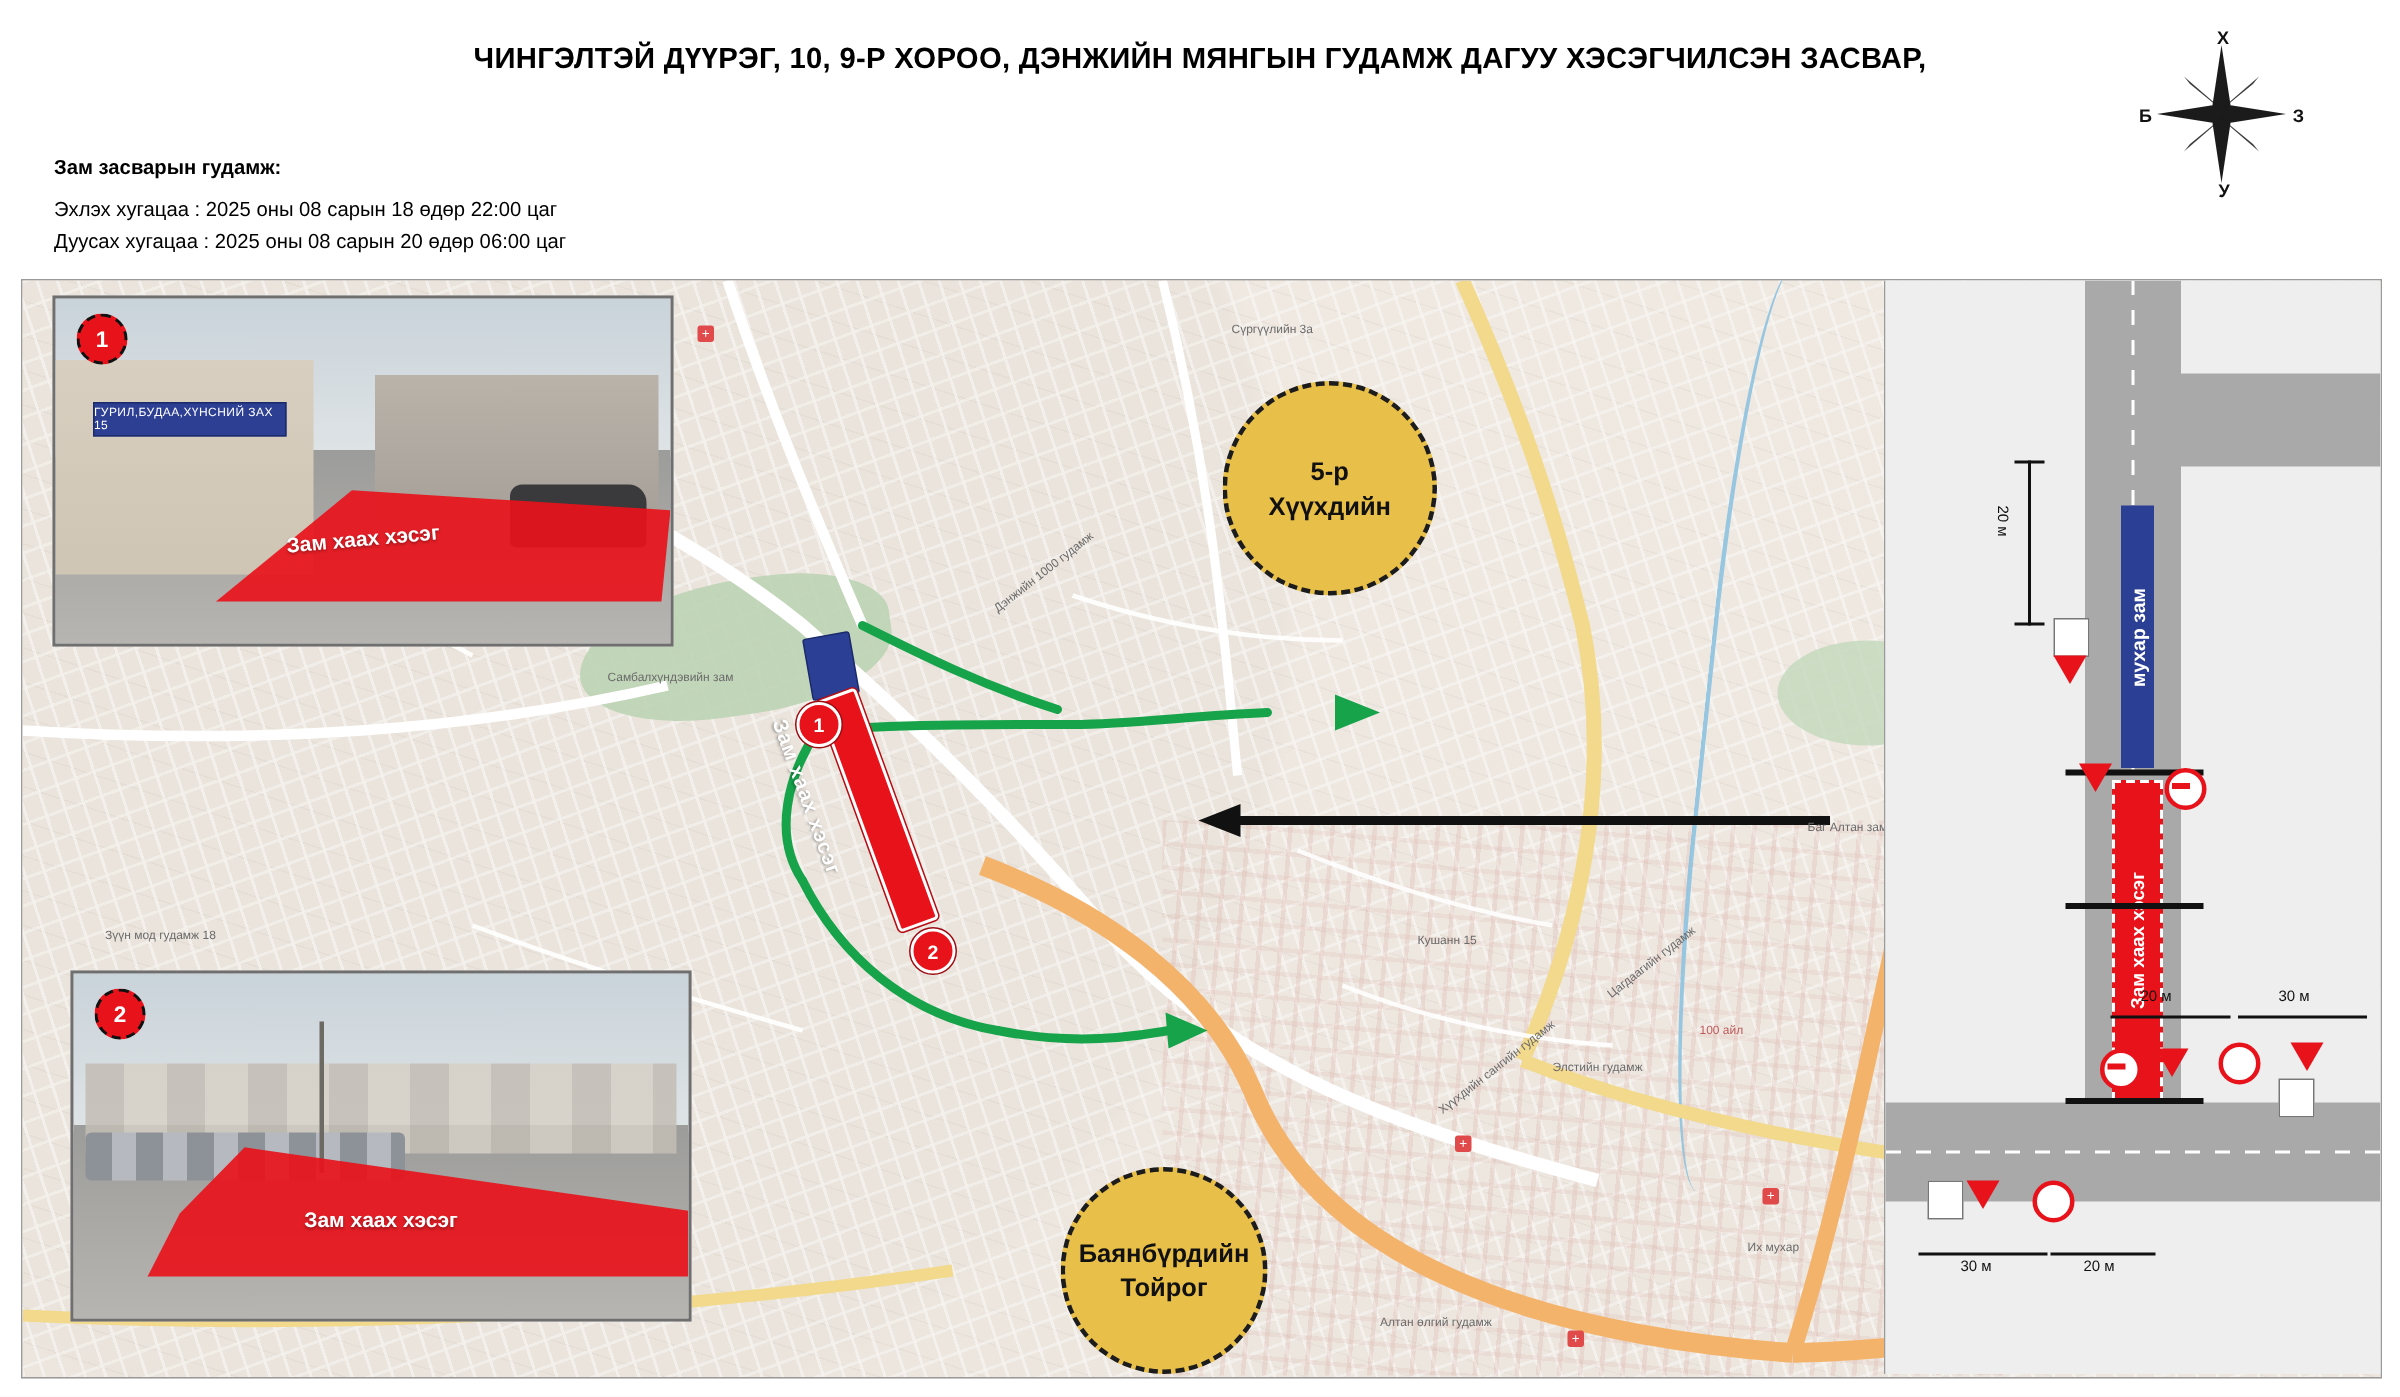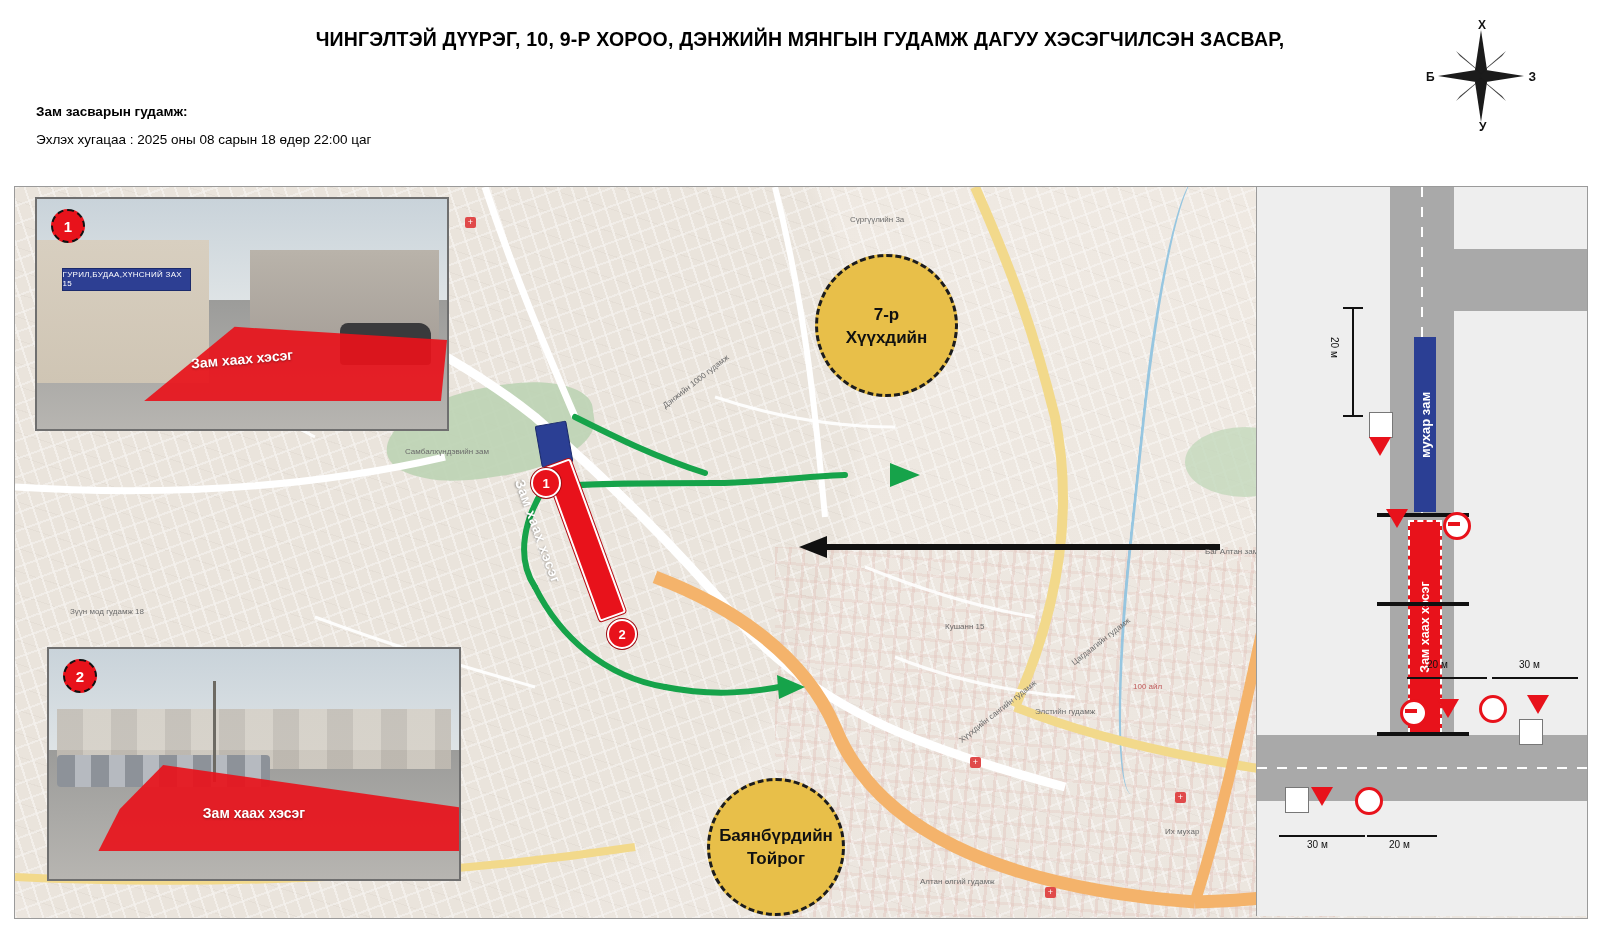--- a/index.html
+++ b/index.html
@@ -447,20 +447,21 @@
 <div class="page">
 
   <div class="header">
     <div class="title-block">
       <div class="title-line">ЧИНГЭЛТЭЙ ДҮҮРЭГ, 10, 9-Р ХОРОО, ДЭНЖИЙН МЯНГЫН ГУДАМЖ ДАГУУ ХЭСЭГЧИЛСЭН ЗАСВАР,</div>
     </div>
 
     <div class="period-block">
       <div class="period-title">Зам засварын гудамж:</div>
       <div class="period-row">Эхлэх хугацаа : 2025 оны 08 сарын 18 өдөр 22:00 цаг</div>
+      <div class="period-row">Дуусах хугацаа : 2025 оны 08 сарын 20 өдөр 06:00 цаг</div>
     </div>
 
     <div class="compass">
       <svg width="110" height="116" viewBox="0 0 110 116">
         <polygon points="55,12 61,52 55,58 49,52" fill="#1b1b1b"></polygon>
         <polygon points="55,104 61,64 55,58 49,64" fill="#1b1b1b"></polygon>
         <polygon points="12,58 50,52 56,58 50,64" fill="#1b1b1b"></polygon>
         <polygon points="98,58 60,52 54,58 60,64" fill="#1b1b1b"></polygon>
         <polygon points="30,33 52,52 56,56 34,38" fill="#1b1b1b" opacity=".85"></polygon>
         <polygon points="80,33 58,52 54,56 76,38" fill="#1b1b1b" opacity=".85"></polygon>
@@ -513,24 +514,24 @@
         <path d="M650,500 C700,510 740,505 775,498"></path>
         <path d="M560,230 C600,250 640,270 690,286"></path>
       </g>
       <polygon points="905,288 875,276 875,300" fill="#16a34a"></polygon>
       <polygon points="790,500 762,488 764,512" fill="#16a34a"></polygon>
 
       <line x1="1205" y1="360" x2="800" y2="360" stroke="#111" stroke-width="6"></line>
       <polygon points="784,360 812,349 812,371" fill="#111"></polygon>
     </svg>
 
-    <div class="map-text" style="left:835px; top:28px;">Сүргүүлийн 3а</div>
+    <div class="map-text" style="left:806px; top:28px;">Сүргүүлийн 3а</div>
     <div class="map-text rot" style="left:640px; top:190px;">Дэнжийн 1000 гудамж</div>
     <div class="map-text" style="left:390px; top:260px;">Самбалхүндэвийн зам</div>
-    <div class="map-text" style="left:55px; top:420px;">Зүүн мод гудамж 18</div>
+    <div class="map-text" style="left:55px; top:432px;">Зүүн мод гудамж 18</div>
     <div class="map-text" style="left:1020px; top:520px;text-align:right;">Элстийн гудамж</div>
     <div class="map-text" style="left:905px; top:690px;">Алтан өлгий гудамж</div>
     <div class="map-text" style="left:1150px; top:640px;">Их мухар</div>
     <div class="map-text rot" style="left:1050px; top:450px;">Цагдаагийн гудамж</div>
     <div class="map-text" style="left:930px; top:435px;">Кушанн 15</div>
     <div class="map-text" style="left:1118px; top:495px; color:#c05a5a;">100 айл</div>
     <div class="map-text rot" style="left:935px; top:520px;">Хүүхдийн сангийн гудамж</div>
     <div class="map-text" style="left:1190px; top:360px;">Баг Алтан зам</div>
 
     <div class="poi-dot" style="left:450px; top:30px;">+</div>
@@ -539,21 +540,21 @@
     <div class="poi-dot" style="left:1160px; top:605px;">+</div>
 
     <div class="blue-bar"></div>
     <div class="closure"></div>
     <div class="closure-text">Зам хаах хэсэг</div>
     <div class="map-marker" id="map-marker-1">1</div>
     <div class="map-marker" id="map-marker-2">2</div>
 
     <div class="circle-label" id="circle-school">
       <div>
-        <div>7-р</div>
+        <div>5-р</div>
         <div>Хүүхдийн</div>
       </div>
     </div>
     <div class="circle-label" id="circle-roundabout">
       <div>
         <div>Баянбүрдийн</div>
         <div>Тойрог</div>
       </div>
     </div>
 

